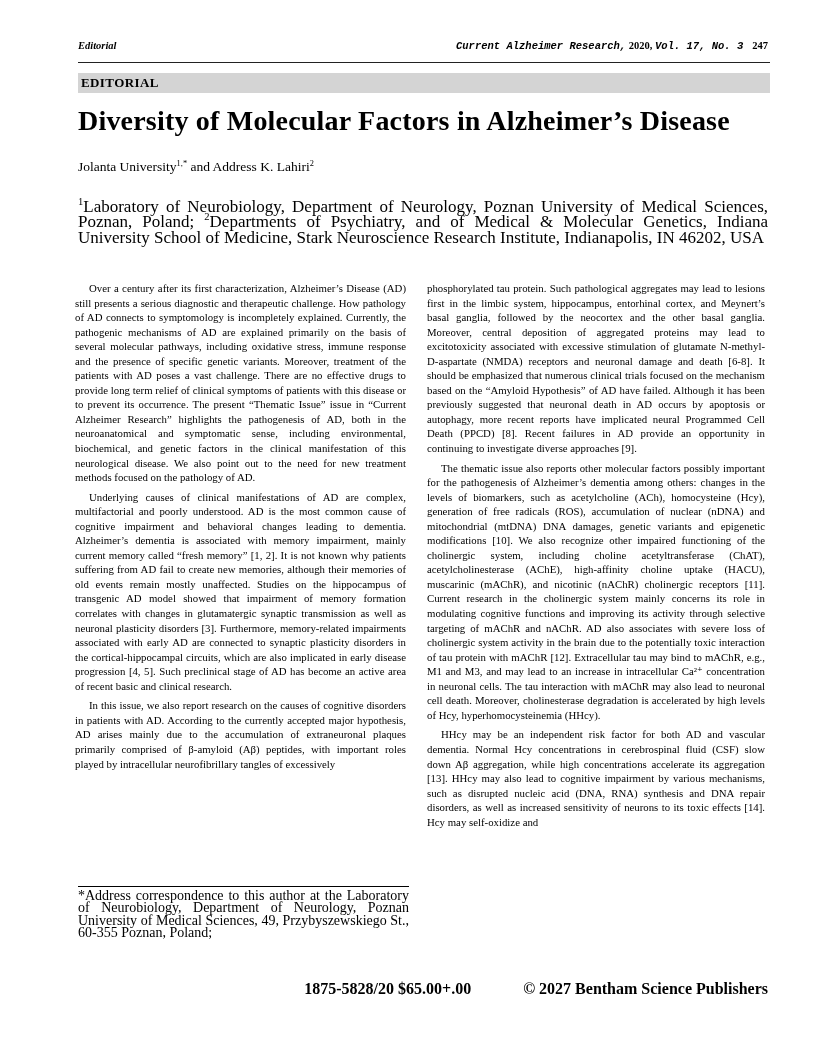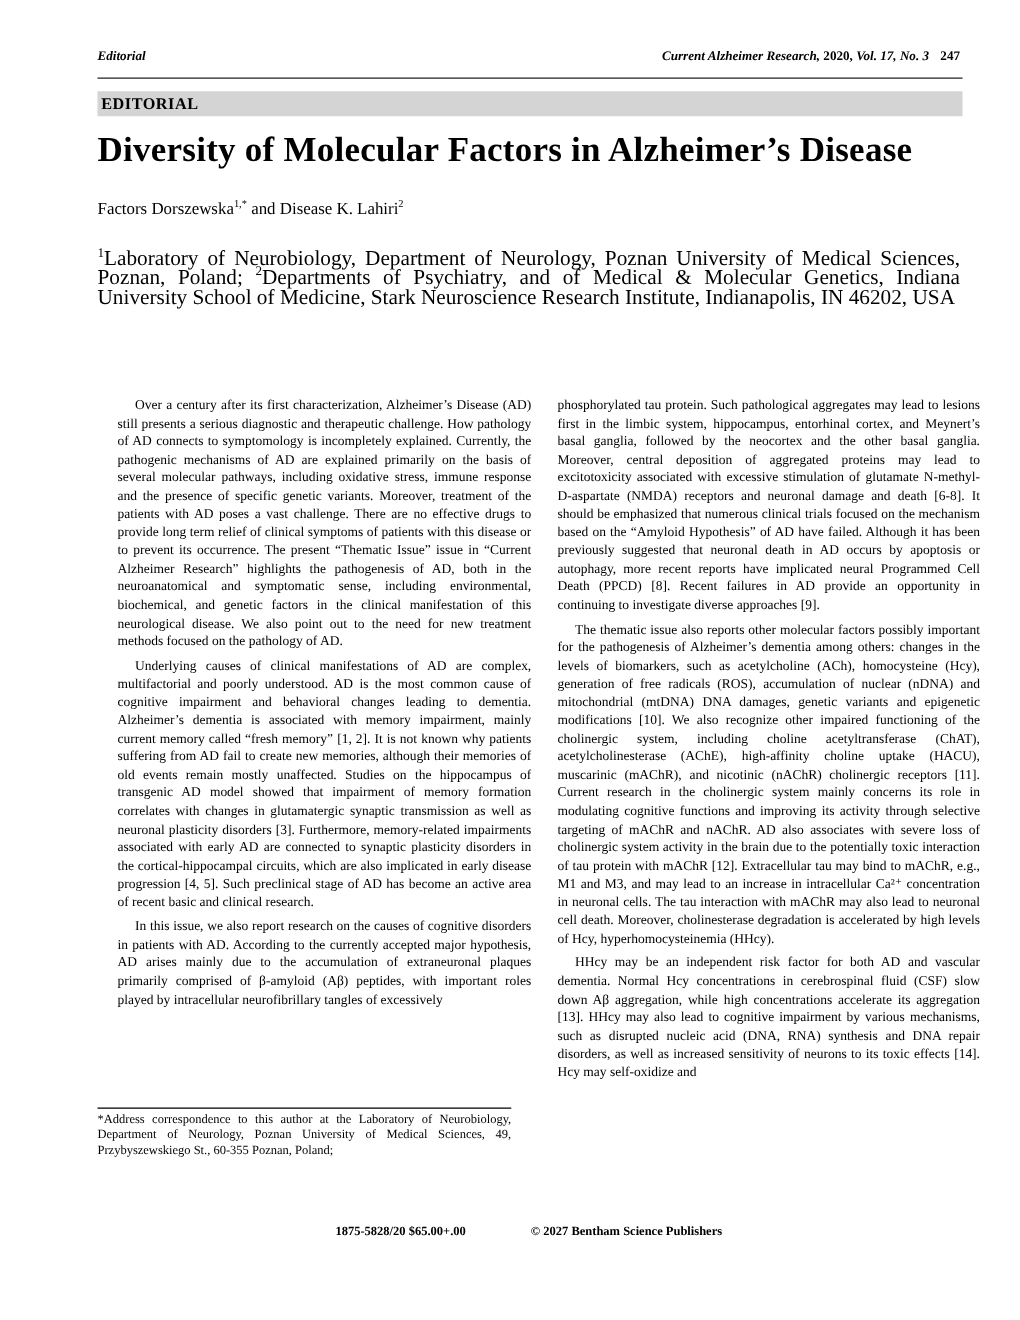--- a/index.html
+++ b/index.html
@@ -7,21 +7,21 @@
     position:relative; width:816px; height:1040px; background:#ffffff; color:#000;
     font-family:"Liberation Serif","DejaVu Serif",serif; overflow:hidden;
   }
   
   .running-head {
     position:absolute; top:40px; left:78px; width:690px;
     display:flex; justify-content:space-between; align-items:baseline;
     font-size:10.5px; font-weight:bold;
   }
   .rh-left { font-style:italic; }
-  .rh-right .it { font-style:italic; }
+  .rh-right .it { font-style:italic;font-family:Liberation Mono, monospace; }
   .rh-right .pgnum { margin-left:9px; }
   .head-rule {
     position:absolute; top:62px; left:78px; width:692px;
     border-top:1.5px solid #222;
   }
   .section-banner {
     position:absolute; top:73px; left:78px; width:692px; height:20px;
     background:#d4d4d4; box-sizing:border-box; padding-left:3px;
     font-weight:bold; font-size:13px; line-height:20px; letter-spacing:0.4px;
   }
@@ -32,61 +32,61 @@
   .authors {
     position:absolute; top:159px; left:78px; width:690px; font-size:13.5px;
   }
   sup { font-size:0.62em; vertical-align:super; line-height:0; }
   .affiliations {
     position:absolute; top:199px; left:78px; width:690px; margin:0;
     font-size:17px; line-height:15.4px; text-align:justify;
   }
   
   .columns {
-    position:absolute; top:281px; left:94px; width:690px;
-    display:flex; gap:21px;margin-top:36px;
+    position:absolute; top:281px; left:75px; width:690px;
+    display:flex; gap:21px;
   }
   .col {
     text-align:justify; font-size:10.8px; line-height:14.55px; overflow:hidden;
   }
   .col-left  { width:331px; height:600px; }
   .col-right { width:338px; height:678px; }
   .col p { margin:0 0 5px 0; }
   .col p.indent { text-indent:14px; }
   
   .footnote {
     position:absolute; top:886px; left:78px; width:331px; background:#fff;
-    font-size:10px; line-height:12.3px;
+    font-size:14px; line-height:12.3px;
   }
   .fn-rule { border-top:1px solid #000; margin-bottom:3px; }
   .footnote p { margin:0; text-align:justify; }
   
   .page-footer {
     position:absolute; top:980px; left:78px; width:690px;
-    display:flex; justify-content:center; gap:52px;
-    font-weight:bold; font-size:10px;
+    display:flex; justify-content:flex-end; gap:52px;
+    font-weight:bold; font-size:16px;
   }
 </style>
 </head>
 <body>
 
 <div class="page">
 
   <div class="running-head">
     <span class="rh-left">Editorial</span>
     <span class="rh-right"><span class="it">Current Alzheimer Research,</span><span> 2020, </span><span class="it">Vol. 17, No. 3</span><span class="pgnum">247</span></span>
   </div>
 
   <div class="head-rule"></div>
 
   <div class="section-banner">EDITORIAL</div>
 
   <h1 class="title">Diversity of Molecular Factors in Alzheimer’s Disease</h1>
 
-  <div class="authors"><span>Factors Dorszewska</span><sup>1,*</sup><span> and </span><span>Disease K. Lahiri</span><sup>2</sup></div>
+  <div class="authors"><span>Jolanta University</span><sup>1,*</sup><span> and </span><span>Address K. Lahiri</span><sup>2</sup></div>
 
   <p class="affiliations"><sup>1</sup><span>Laboratory of Neurobiology, Department of Neurology, Poznan University of Medical Sciences, Poznan, Poland; </span><sup>2</sup><span>Departments of Psychiatry, and of Medical &amp; Molecular Genetics, Indiana University School of Medicine, Stark Neuroscience Research Institute, Indianapolis, IN 46202, USA</span></p>
 
   <div class="columns">
     <div class="col col-left">
       <p class="indent">Over a century after its first characterization, Alzheimer’s Disease (AD) still presents a serious diagnostic and therapeutic challenge. How pathology of AD connects to symptomology is incompletely explained. Currently, the pathogenic mechanisms of AD are explained primarily on the basis of several molecular pathways, including oxidative stress, immune response and the presence of specific genetic variants. Moreover, treatment of the patients with AD poses a vast challenge. There are no effective drugs to provide long term relief of clinical symptoms of patients with this disease or to prevent its occurrence. The present “Thematic Issue” issue in “Current Alzheimer Research” highlights the pathogenesis of AD, both in the neuroanatomical and symptomatic sense, including environmental, biochemical, and genetic factors in the clinical manifestation of this neurological disease. We also point out to the need for new treatment methods focused on the pathology of AD.</p>
       <p class="indent">Underlying causes of clinical manifestations of AD are complex, multifactorial and poorly understood. AD is the most common cause of cognitive impairment and behavioral changes leading to dementia. Alzheimer’s dementia is associated with memory impairment, mainly current memory called “fresh memory” [1, 2]. It is not known why patients suffering from AD fail to create new memories, although their memories of old events remain mostly unaffected. Studies on the hippocampus of transgenic AD model showed that impairment of memory formation correlates with changes in glutamatergic synaptic transmission as well as neuronal plasticity disorders [3]. Furthermore, memory-related impairments associated with early AD are connected to synaptic plasticity disorders in the cortical-hippocampal circuits, which are also implicated in early disease progression [4, 5]. Such preclinical stage of AD has become an active area of recent basic and clinical research.</p>
       <p class="indent">In this issue, we also report research on the causes of cognitive disorders in patients with AD. According to the currently accepted major hypothesis, AD arises mainly due to the accumulation of extraneuronal plaques primarily comprised of β-amyloid (Aβ) peptides, with important roles played by intracellular neurofibrillary tangles of excessively</p>
     </div>
     <div class="col col-right">

